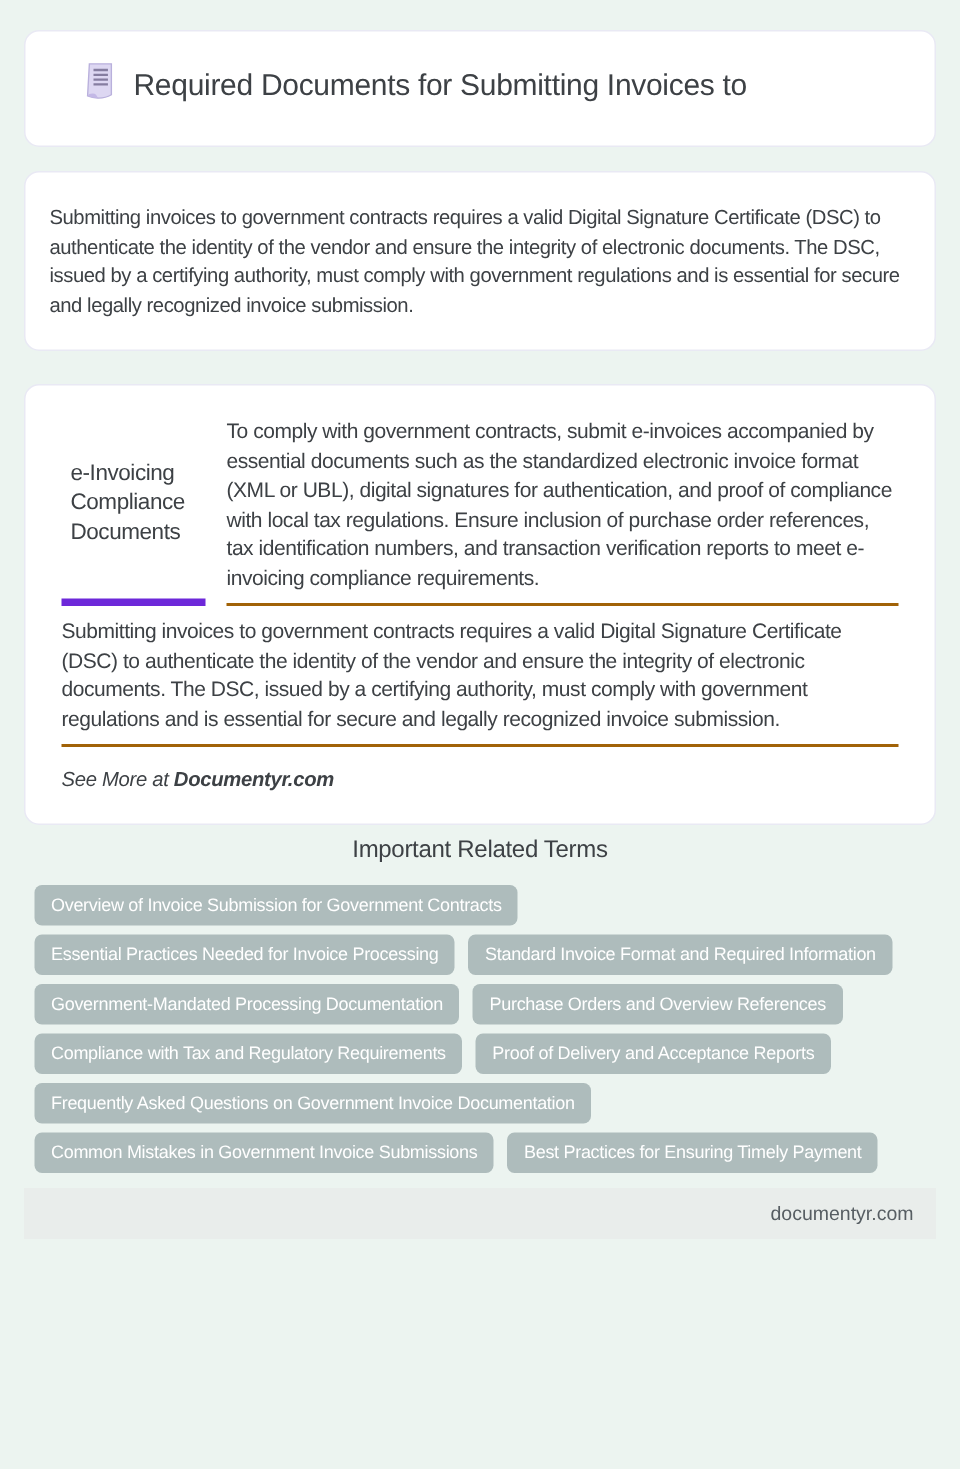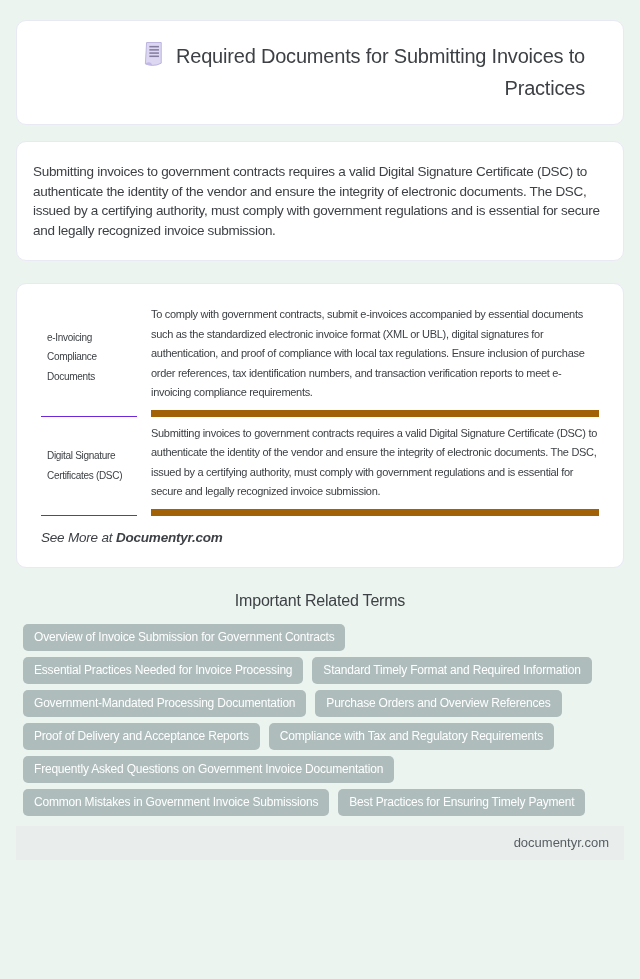--- a/index.html
+++ b/index.html
@@ -11,43 +11,43 @@
     overflow:hidden;
   }
   .card{
     background:var(--card,#ffffff);
     border:1px solid #e9e9f4;
     border-radius:10px;
     margin:0 16px;
     box-sizing:border-box;
   }
   
-  .header-card{margin-top:20px;padding:20px 38px 22px;text-align:right;}
+  .header-card{margin-top:20px;padding:20px 38px 22px;text-align:left;}
   .page-title{margin:0;font-size:20px;line-height:28px;font-weight:400;color:var(--text,#3d4145);letter-spacing:-0.2px;}
   .title-line{display:block;}
   .receipt-icon{display:inline-block;vertical-align:-4px;margin-right:12px;}
   
   .intro-card{margin-top:16px;padding:20px 16px;}
   .body-text{font-size:13.5px;line-height:19.5px;letter-spacing:-0.3px;margin:0;}
   
   .table-card{margin-top:22px;padding:14px 24px 18px;}
   .detail-row{display:flex;gap:14px;}
   .term-cell{
     flex:0 0 96px;width:96px;display:flex;align-items:center;
-    border-bottom:1px solid #6d28d9;padding:7px 0 7px 6px;box-sizing:border-box;
-    font-size:10px;line-height:19.5px;letter-spacing:-0.3px;
+    border-bottom:5px solid #6d28d9;padding:7px 0 7px 6px;box-sizing:border-box;
+    font-size:15px;line-height:19.5px;letter-spacing:-0.3px;
   }
   .desc-cell{
-    flex:1;border-bottom:7px solid #a16207;padding:7px 0;
-    font-size:11px;line-height:19.5px;letter-spacing:-0.3px;
+    flex:1;border-bottom:2px solid #a16207;padding:7px 0;
+    font-size:14px;line-height:19.5px;letter-spacing:-0.3px;
   }
   .see-more{margin:14px 0 4px;font-style:italic;font-size:13.5px;letter-spacing:-0.2px;}
   .see-more-site{font-weight:700;}
   
-  .terms-heading{margin:24px 0 14px;text-align:center;font-size:16px;font-weight:400;letter-spacing:-0.2px;color:var(--text,#3d4145);}
+  .terms-heading{margin:8px 0 14px;text-align:center;font-size:16px;font-weight:400;letter-spacing:-0.2px;color:var(--text,#3d4145);}
   .tags{padding:0 23px;display:flex;flex-direction:column;gap:6px;}
   .tag-row{display:flex;gap:9px;}
   .tag{
     background:var(--tag,#aebcbc);
     color:var(--tag_text,#ffffff);
     font-size:12px;letter-spacing:-0.2px;line-height:16px;
     padding:5px 11px 6px;border-radius:5px;white-space:nowrap;
     cursor:pointer;
   }
   
@@ -70,59 +70,57 @@
           <path d="M3.7 24.8 q3.4 1.6 7.3 1.6 q-0.5 -3.4 -3.6 -3.4 q-3 0 -3.7 1.8 z" fill="#c3b8e6"></path>
           <g stroke="#857da0" stroke-width="1.7">
             <line x1="8" y1="6" x2="18.5" y2="6"></line>
             <line x1="8" y1="9.5" x2="18.5" y2="9.5"></line>
             <line x1="8" y1="13" x2="18.5" y2="13"></line>
             <line x1="8" y1="16.5" x2="18.5" y2="16.5"></line>
           </g>
         </svg>
       </span><span>Required Documents for Submitting Invoices to</span>
     </span>
-    <span class="title-line">Practices</span>
   </h1>
 </div>
 
 <div class="card intro-card">
   <p class="body-text">Submitting invoices to government contracts requires a valid Digital Signature Certificate (DSC) to authenticate the identity of the vendor and ensure the integrity of electronic documents. The DSC, issued by a certifying authority, must comply with government regulations and is essential for secure and legally recognized invoice submission.</p>
 </div>
 
 <div class="card table-card">
   <div class="detail-row">
     <div class="term-cell">e-Invoicing Compliance Documents</div>
     <div class="desc-cell">To comply with government contracts, submit e-invoices accompanied by essential documents such as the standardized electronic invoice format (XML or UBL), digital signatures for authentication, and proof of compliance with local tax regulations. Ensure inclusion of purchase order references, tax identification numbers, and transaction verification reports to meet e-invoicing compliance requirements.</div>
   </div>
   <div class="detail-row">
-    <div class="term-cell">Digital Signature Certificates (DSC)</div>
     <div class="desc-cell">Submitting invoices to government contracts requires a valid Digital Signature Certificate (DSC) to authenticate the identity of the vendor and ensure the integrity of electronic documents. The DSC, issued by a certifying authority, must comply with government regulations and is essential for secure and legally recognized invoice submission.</div>
   </div>
   <div class="see-more">
     <span>See More at </span><span class="see-more-site">Documentyr.com</span>
   </div>
 </div>
 
 <div class="terms-heading">Important Related Terms</div>
 
 <div class="tags">
   <div class="tag-row">
     <span class="tag">Overview of Invoice Submission for Government Contracts</span>
   </div>
   <div class="tag-row">
     <span class="tag">Essential Practices Needed for Invoice Processing</span>
-    <span class="tag">Standard Timely Format and Required Information</span>
+    <span class="tag">Standard Invoice Format and Required Information</span>
   </div>
   <div class="tag-row">
     <span class="tag">Government-Mandated Processing Documentation</span>
     <span class="tag">Purchase Orders and Overview References</span>
   </div>
   <div class="tag-row">
+    <span class="tag">Compliance with Tax and Regulatory Requirements</span>
     <span class="tag">Proof of Delivery and Acceptance Reports</span>
-    <span class="tag">Compliance with Tax and Regulatory Requirements</span>
   </div>
   <div class="tag-row">
     <span class="tag">Frequently Asked Questions on Government Invoice Documentation</span>
   </div>
   <div class="tag-row">
     <span class="tag">Common Mistakes in Government Invoice Submissions</span>
     <span class="tag">Best Practices for Ensuring Timely Payment</span>
   </div>
 </div>
 

